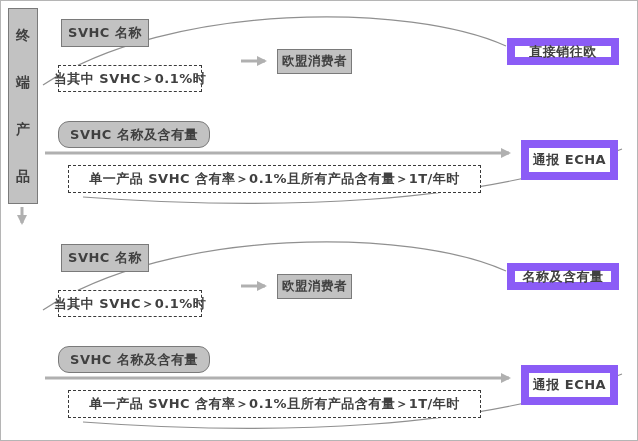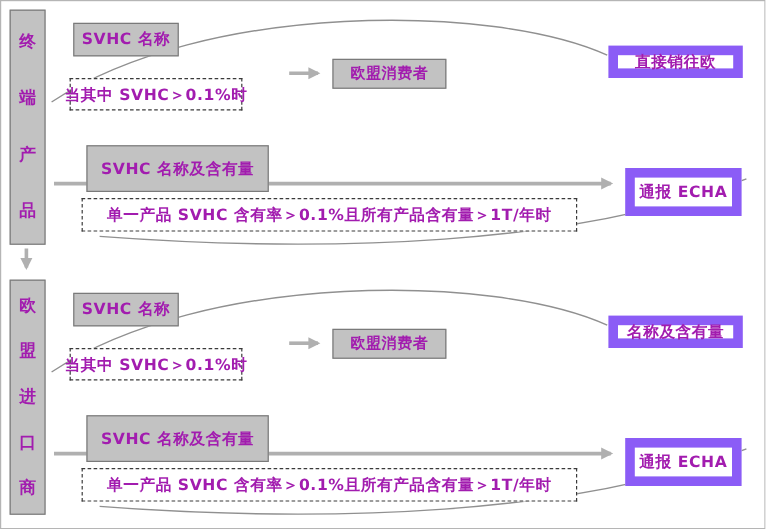--- a/index.html
+++ b/index.html
@@ -1,21 +1,21 @@
 <!DOCTYPE html>
 <html><head>
 <meta charset="utf-8">
 <style>
   * { margin:0; padding:0; box-sizing:border-box; }
   html,body { background:#fff; }
   .canvas {
     position:relative; width:638px; height:441px;
     background:#ffffff; border:1px solid #b5b5b5;
     font-family:"DejaVu Sans", sans-serif;
-    font-weight:bold; color:#a21caf; overflow:hidden;
+    font-weight:bold; color:#404040; overflow:hidden;
   }
   .wires { position:absolute; left:0; top:0; width:638px; height:441px; z-index:0; pointer-events:none; }
   .sec { position:absolute; left:0; width:638px; height:210px; z-index:1; }
   .sec0 { top:0; }
   .sec1 { top:225px; }
   .box {
     position:absolute; display:flex; align-items:center; justify-content:center;
     font-size:13px; letter-spacing:0.5px; white-space:nowrap;
   }
   .gray   { background:#c2c2c2; border:1px solid #7a7a7a; }
@@ -24,23 +24,23 @@
   .actor {
     position:absolute; left:7px; top:7px; width:30px; height:196px;
     background:#c2c2c2; border:1px solid #7a7a7a;
     display:flex; align-items:center; justify-content:center;
   }
   .actor-text { width:16px; word-break:break-all; text-align:center; font-size:14px; }
   .sec0 .actor-text { line-height:47px; }
   .sec1 .actor-text { line-height:38px; }
   .b-svhc-name { left:60px;  top:18px;  width:88px;  height:28px; }
   .b-cond1     { left:57px;  top:64px;  width:144px; height:27px; }
-  .b-consumer  { left:276px; top:48px;  width:95px;  height:25px; font-size:12.5px; }
+  .b-consumer  { left:276px; top:48px;  width:75px;  height:25px; font-size:12.5px; }
   .b-route     { left:506px; top:37px;  width:112px; height:27px; }
-  .b-content   { left:71px;  top:120px; width:152px; height:39px; }
+  .b-content   { left:57px;  top:120px; width:152px; height:27px;border-radius:11px; }
   .b-cond2     { left:67px;  top:164px; width:413px; height:28px; font-size:13px; }
   .b-notify    { left:520px; top:139px; width:97px;  height:40px; }
 </style>
 </head>
 <body>
 
 <div class="canvas">
 
   <svg class="wires" viewBox="0 0 638 441" xmlns="http://www.w3.org/2000/svg">
     <defs>
@@ -76,23 +76,20 @@
     <div class="box outlined b-route">直接销往欧</div>
 
     <div class="box gray b-content">SVHC 名称及含有量</div>
 
     <div class="box dashed b-cond2">单一产品 SVHC 含有率＞0.1%且所有产品含有量＞1T/年时</div>
 
     <div class="box outlined b-notify">通报 ECHA</div>
   </div>
 
   <div class="sec sec1">
-    <div class="actor">
-      <div class="actor-text">欧盟进口商</div>
-    </div>
 
     <div class="box gray b-svhc-name">SVHC 名称</div>
 
     <div class="box dashed b-cond1">当其中 SVHC＞0.1%时</div>
 
     <div class="box gray b-consumer">欧盟消费者</div>
 
     <div class="box outlined b-route">名称及含有量</div>
 
     <div class="box gray b-content">SVHC 名称及含有量</div>

